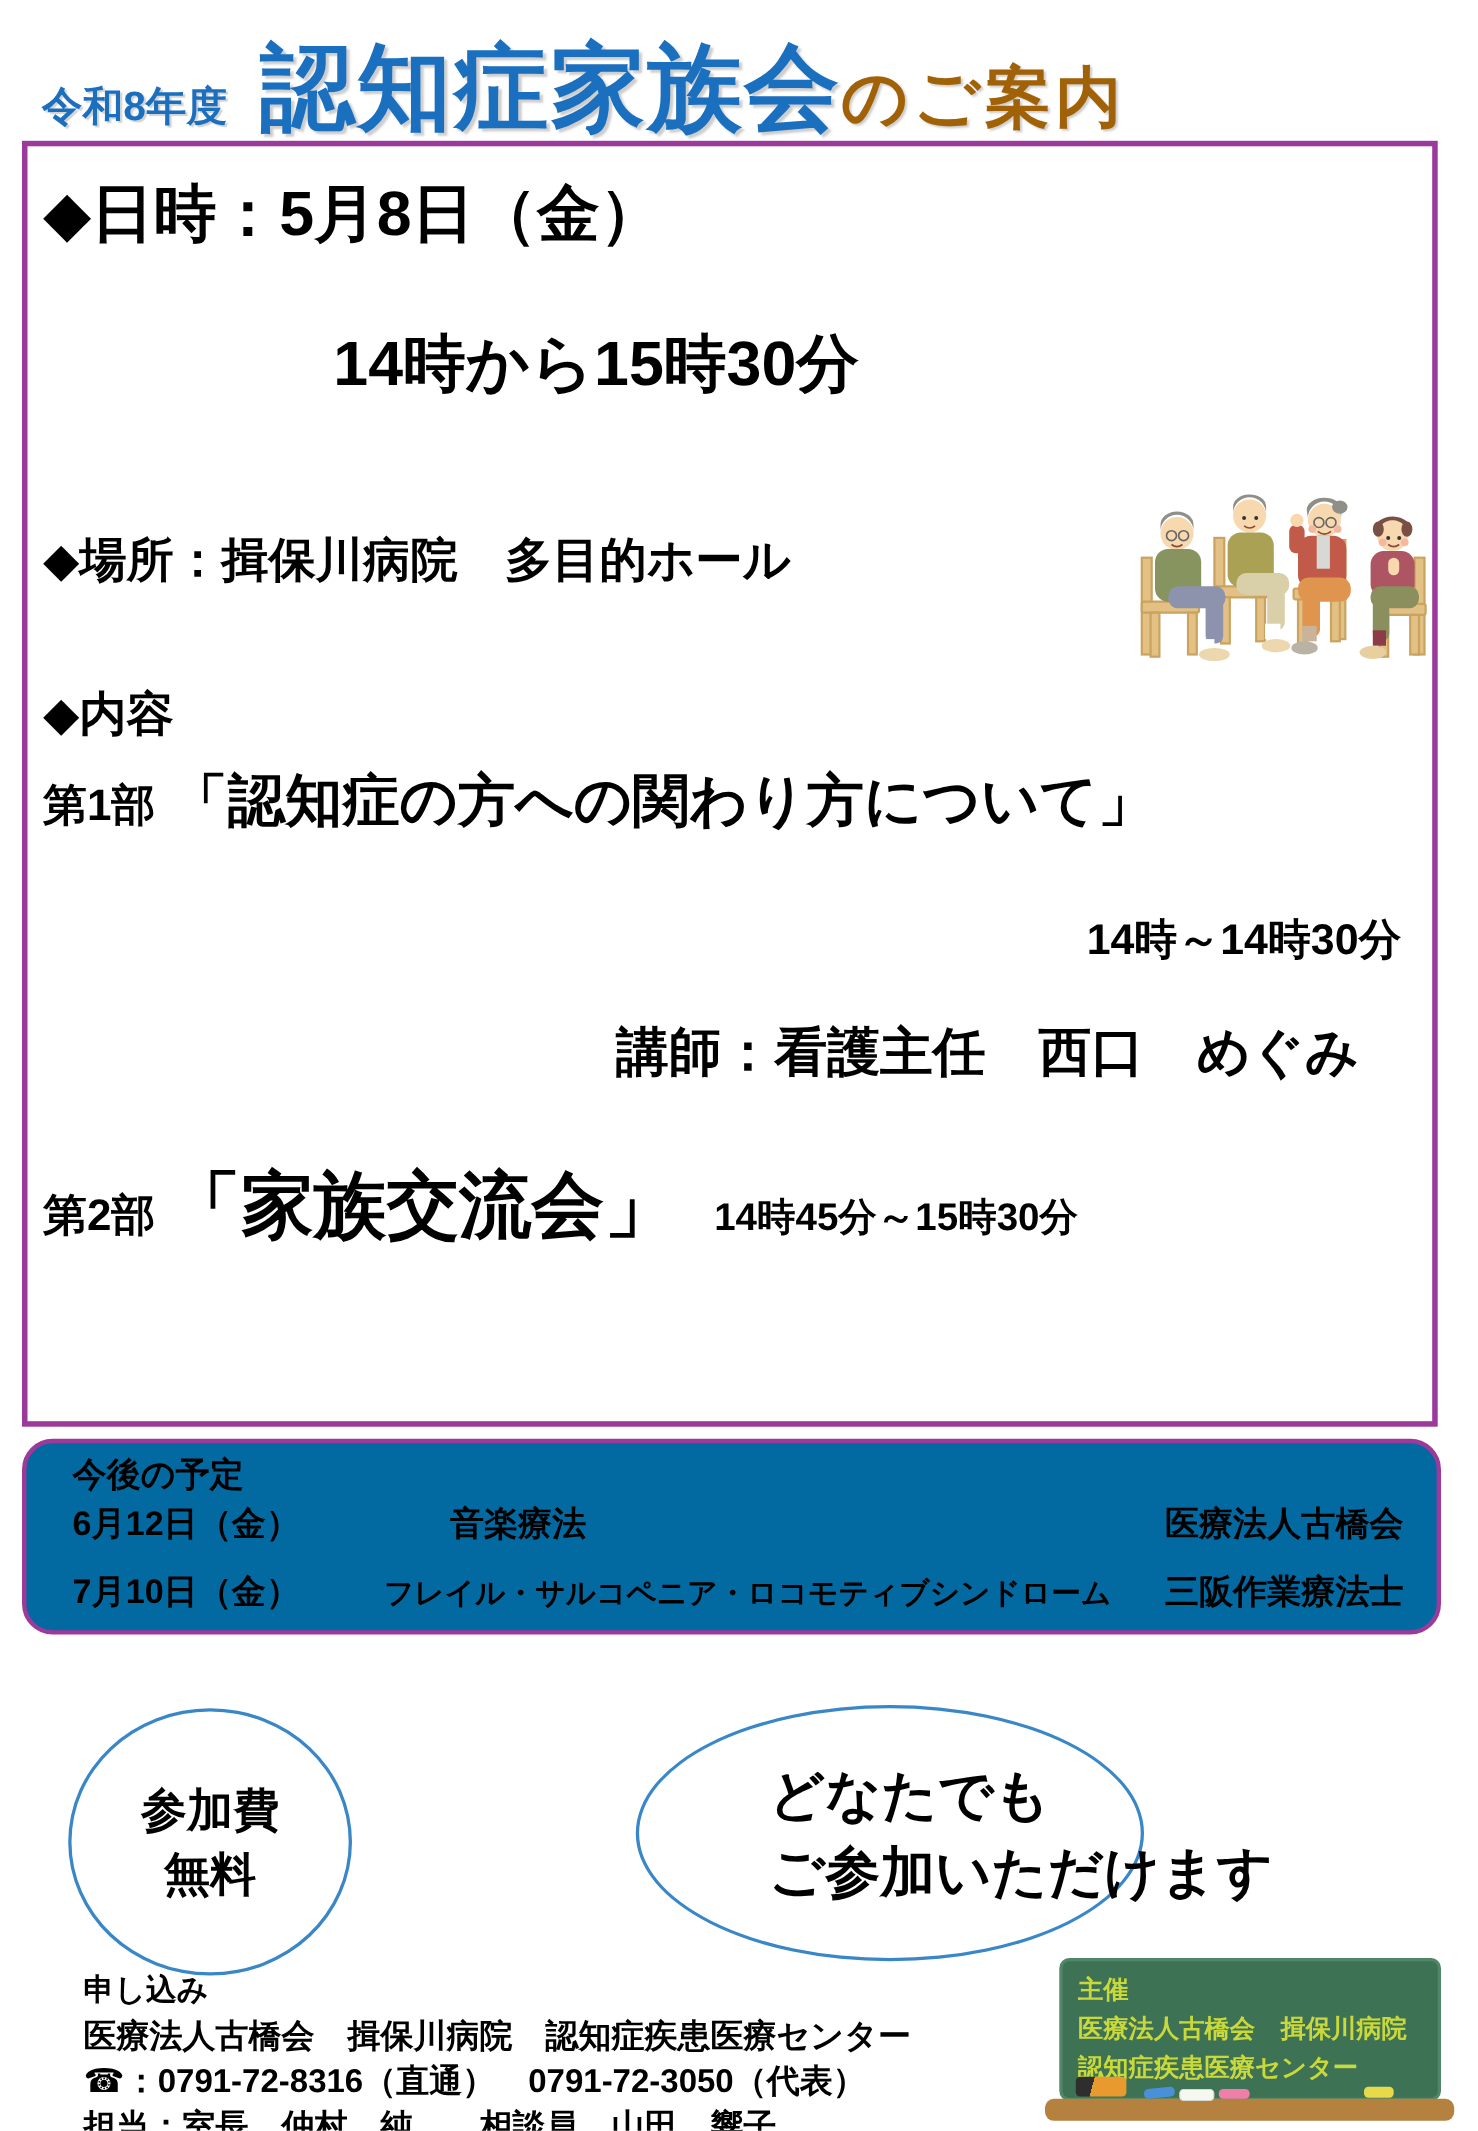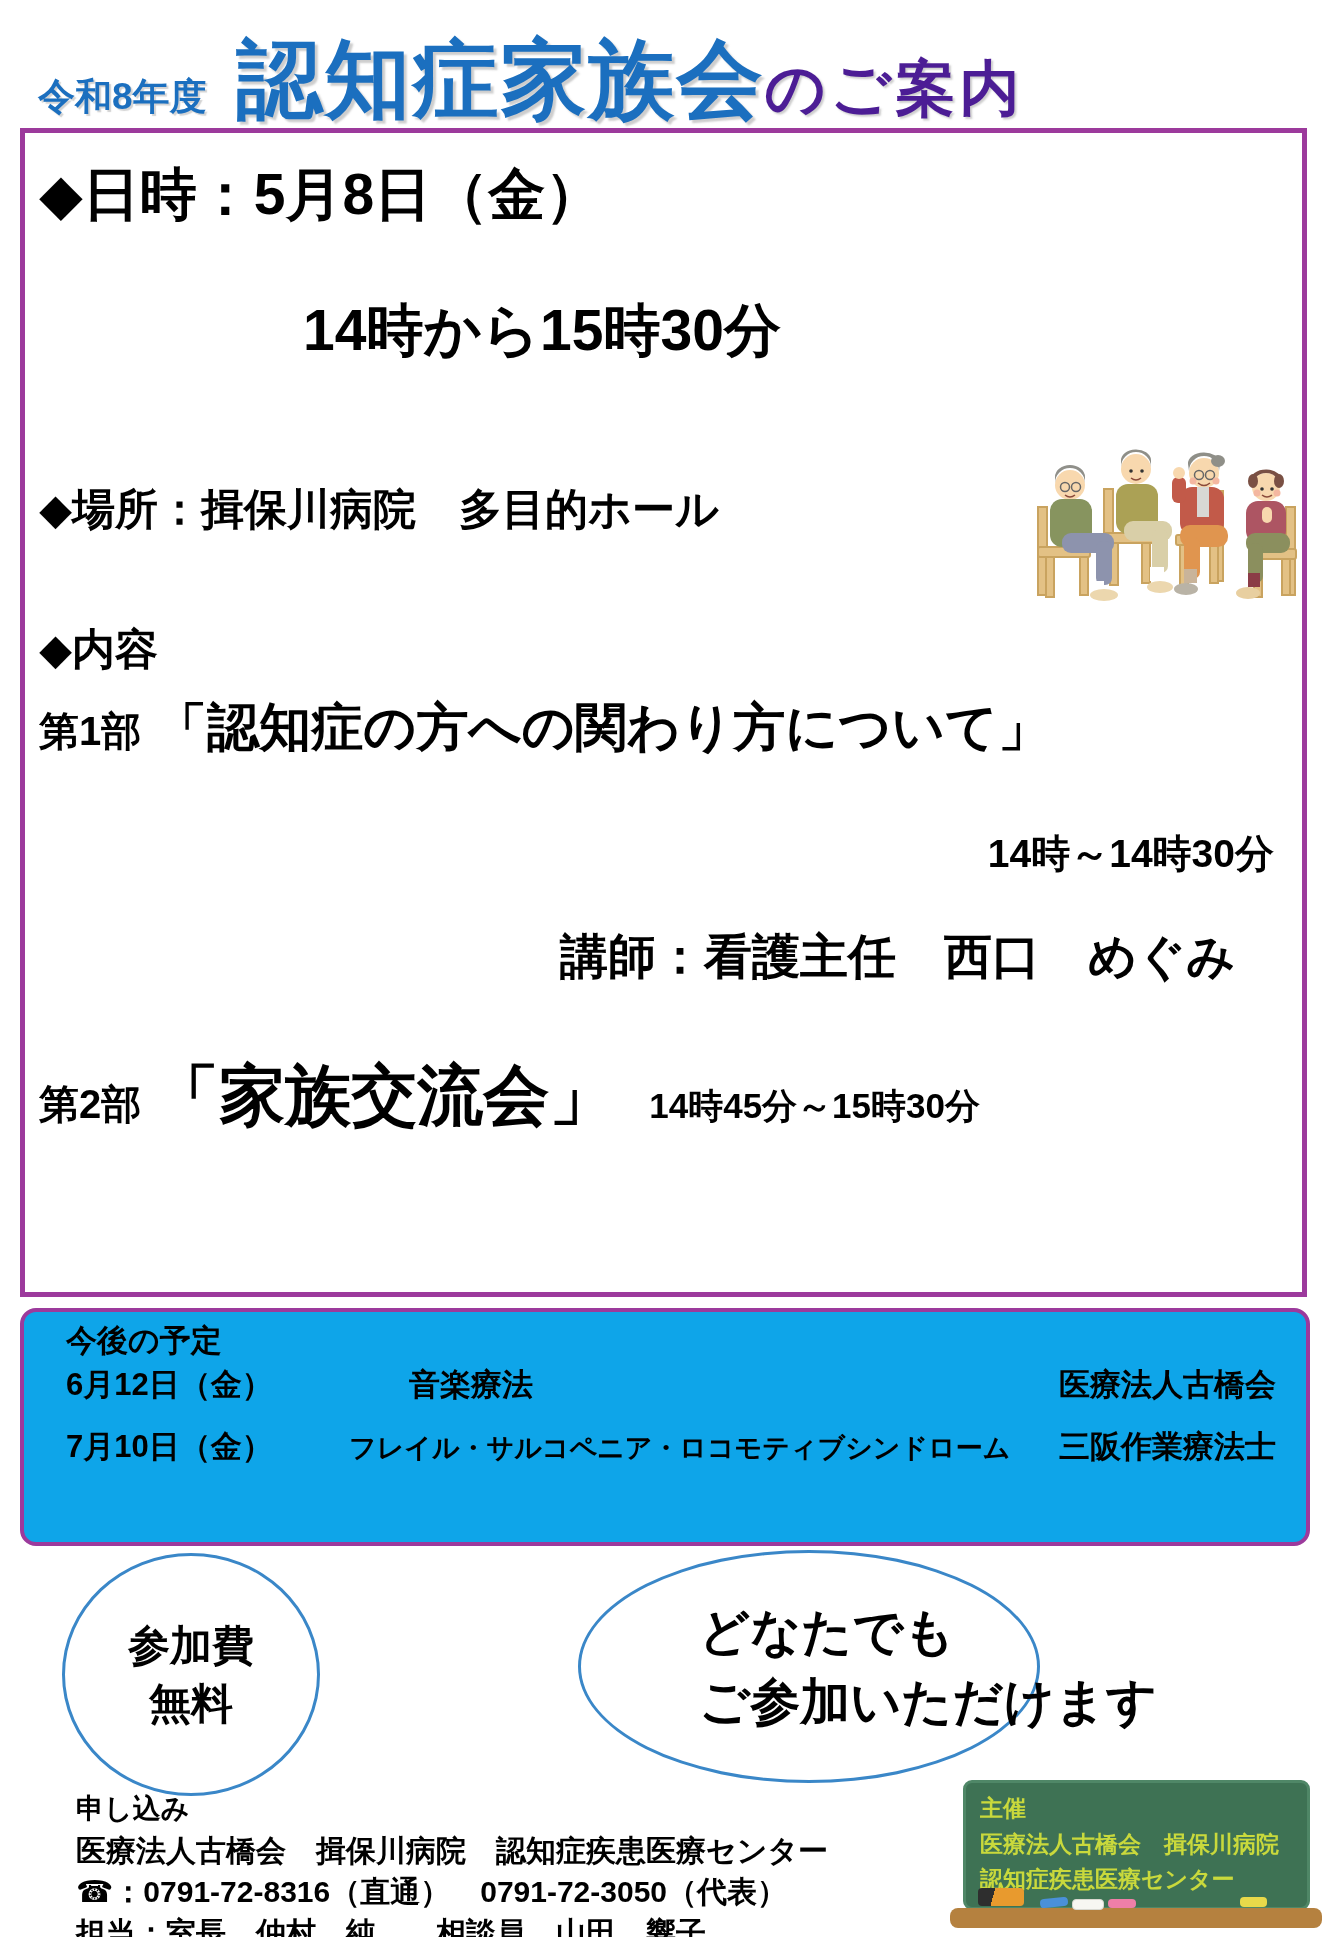--- a/index.html
+++ b/index.html
@@ -5,21 +5,21 @@
   html,body{margin:0;padding:0;}
   body{
     width:1344px;height:1937px;position:relative;background:#ffffff;
     font-family:"Liberation Sans","DejaVu Sans",sans-serif;
     font-weight:700;color:#000;overflow:hidden;
   }
   
   .title-row{position:absolute;left:38px;top:22px;display:flex;align-items:baseline;white-space:nowrap;}
   .title-prefix{font-size:37px;color:#1b6fbf;margin-right:30px;text-shadow:2px 2px 1px rgba(130,130,130,.35);}
   .title-main{font-size:86px;color:#1b6fbf;letter-spacing:2px;text-shadow:3px 3px 2px rgba(130,130,130,.4);}
-  .title-suffix{font-size:60px;color:#4c1d95;letter-spacing:4px;text-shadow:2px 2px 2px rgba(130,130,130,.4);}
+  .title-suffix{font-size:60px;color:#a16207;letter-spacing:4px;text-shadow:2px 2px 2px rgba(130,130,130,.4);}
 
   
   .main-box{position:absolute;left:20px;top:128px;width:1287px;height:1169px;
     border:5px solid #9c3a9c;background:#fff;box-sizing:border-box;}
   .main-box *{white-space:nowrap;}
   .dt1{position:absolute;left:14px;top:24px;font-size:57px;}
   .dt2{position:absolute;left:278px;top:160px;font-size:57px;}
   .place{position:absolute;left:14px;top:348px;font-size:43px;}
   .contents{position:absolute;left:14px;top:488px;font-size:43px;}
   .part1{position:absolute;left:14px;top:560px;display:flex;align-items:baseline;}
@@ -27,22 +27,22 @@
   .part1-title{font-size:52px;margin-left:14px;}
   .p1time{position:absolute;right:28px;top:694px;font-size:39px;}
   .p1lect{position:absolute;left:535px;top:792px;font-size:48px;}
   .part2{position:absolute;left:14px;top:918px;display:flex;align-items:baseline;}
   .part2-title{font-size:66px;margin-left:12px;}
   .p2time{font-size:35px;margin-left:34px;text-align:right;}
   .p2note{position:absolute;left:205px;top:1098px;font-size:36px;}
   .illust{position:absolute;right:0px;top:296px;width:268px;height:180px;}
 
   
-  .schedule-box{position:absolute;left:20px;top:1308px;width:1290px;height:238px;
-    border:4px solid #9c3a9c;border-radius:16px;background:#0ea5e9;box-sizing:border-box;}
+  .schedule-box{position:absolute;left:20px;top:1308px;width:1290px;height:178px;
+    border:4px solid #9c3a9c;border-radius:28px;background:#0369a1;box-sizing:border-box;}
   .schedule-box .heading{position:absolute;left:42px;top:8px;font-size:31px;}
   .sch-row{position:absolute;left:0;width:100%;height:40px;font-size:31px;white-space:nowrap;}
   .sch-row .date{position:absolute;left:42px;}
   .sch-row .topic{position:absolute;}
   .sch-row .staff{position:absolute;right:30px;}
   .r0{top:52px;}  .r0 .topic{left:385px;}
   .r1{top:114px;} .r1 .topic{left:325px;font-size:27px;top:4px;}
   .r2{top:178px;} .r2 .topic{left:325px;}
 
   

